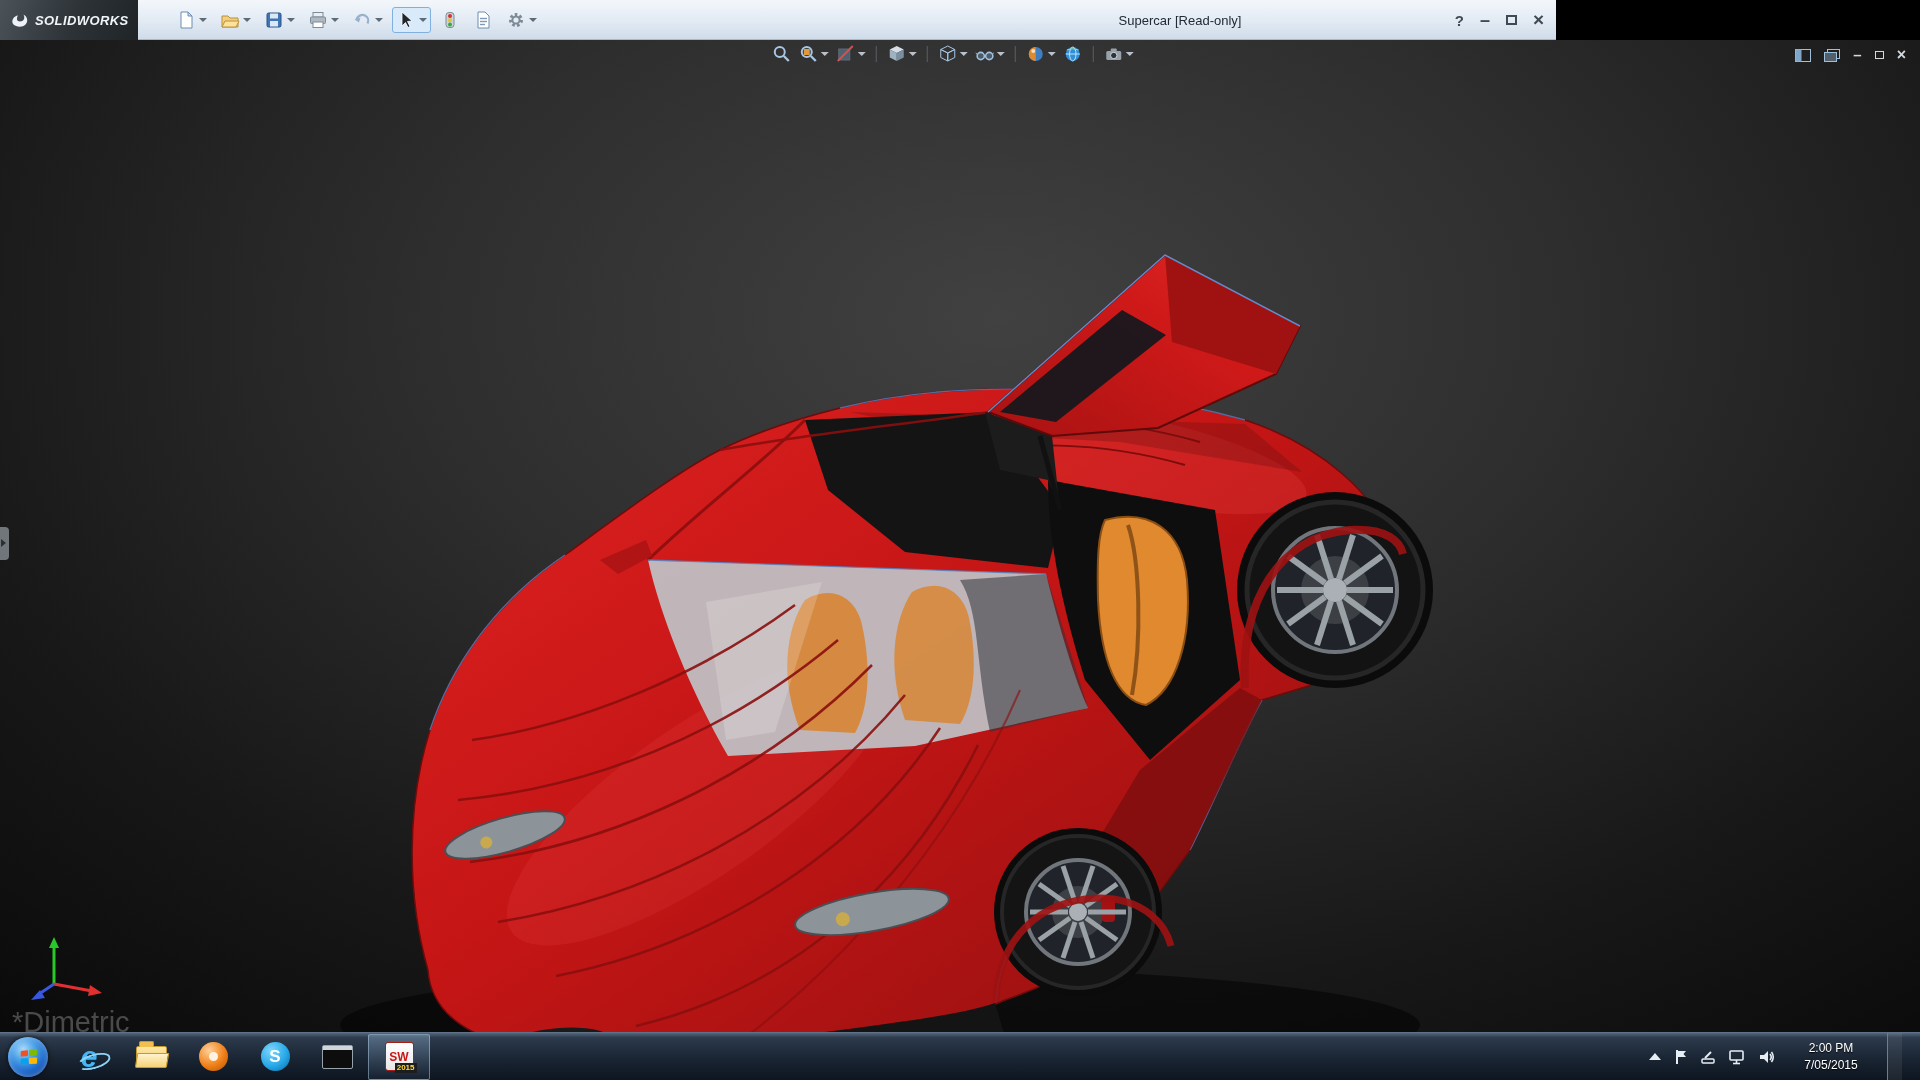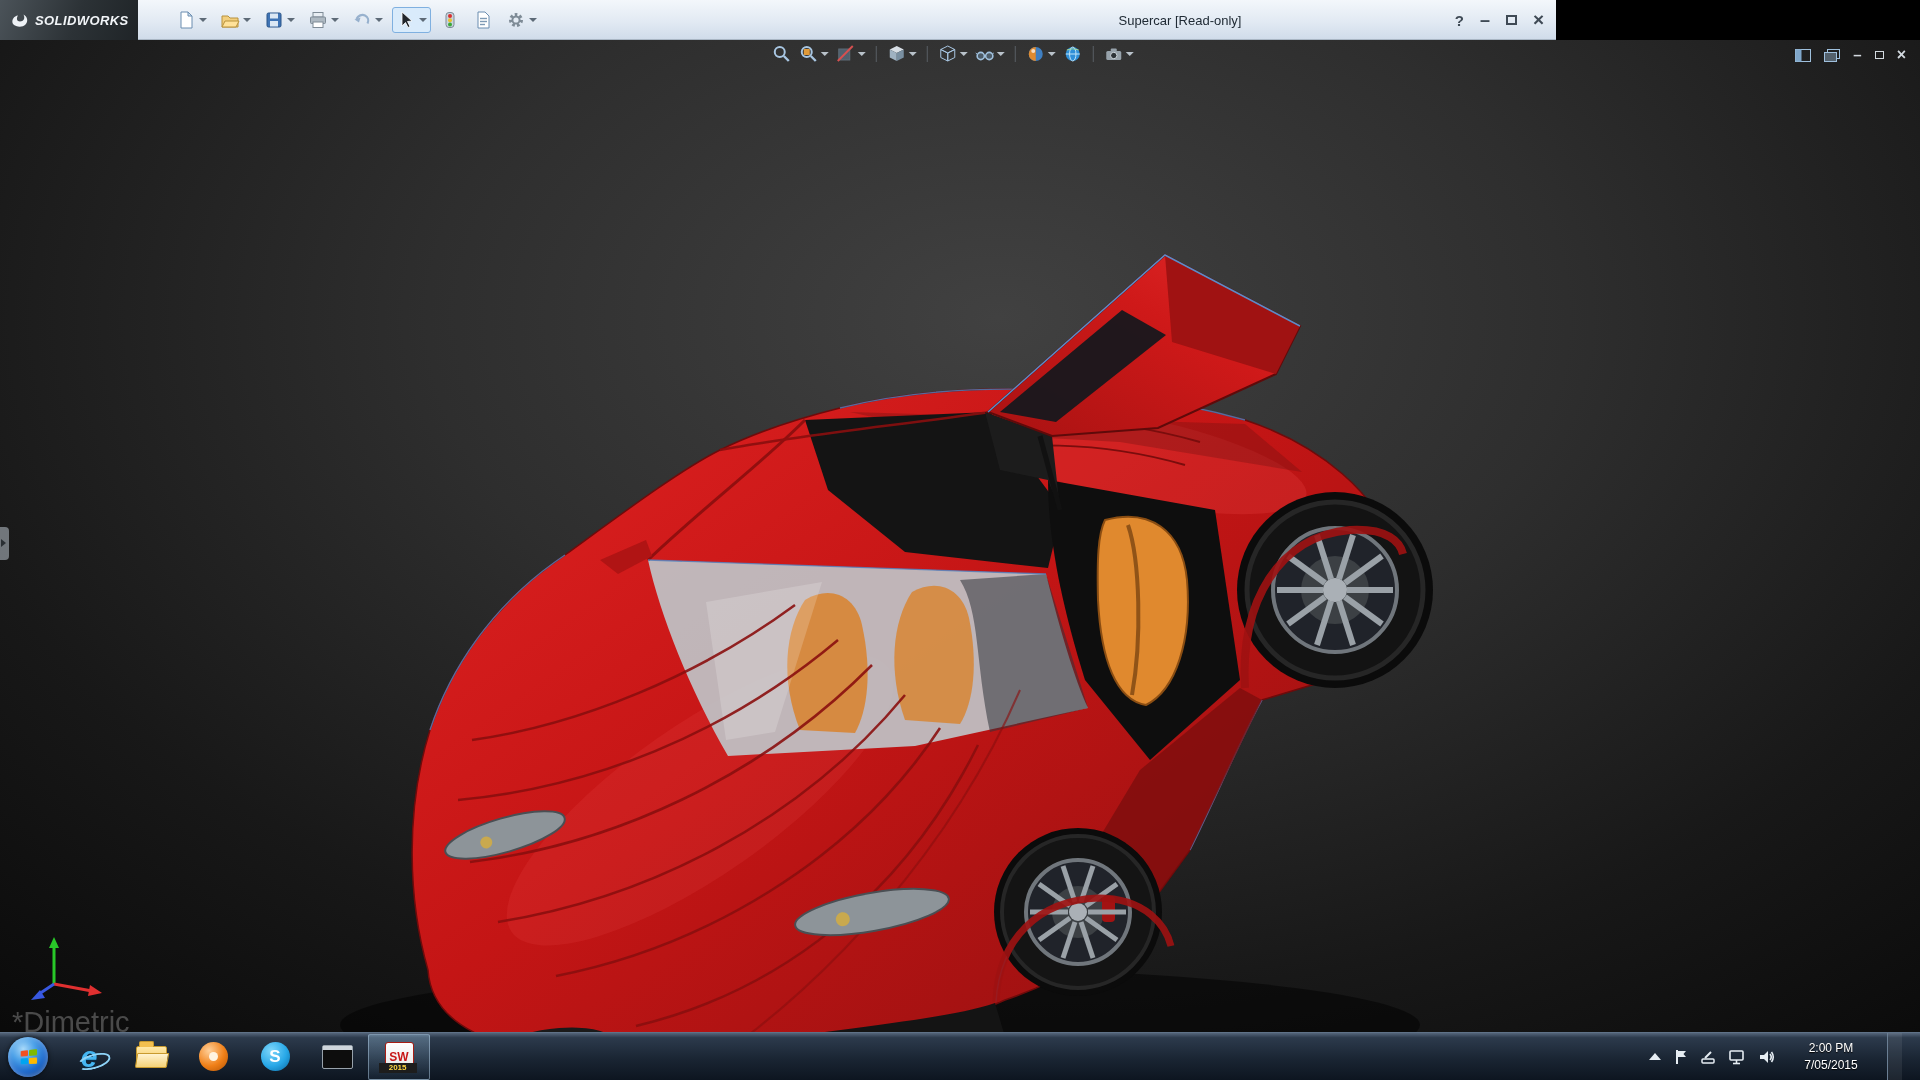--- a/index.html
+++ b/index.html
@@ -90,21 +90,21 @@
   .folder::after { content:""; position:absolute; left:-1px; bottom:-1px; width:30px; height:13px;
     background:linear-gradient(#fff3cf,#f6d278); border:1px solid #c89a2e; border-radius:1px 1px 2px 2px; transform:skewX(-10deg); }
   .media { width:29px; height:29px; border-radius:50%; background:radial-gradient(circle at 35% 30%, #ffd09a, #f08018 55%, #b85605 95%); position:relative; }
   .media::after { content:""; position:absolute; left:10px; top:10px; width:9px; height:9px; border-radius:50%; background:#fff4e2; }
   .skype { width:29px; height:29px; border-radius:50%; background:radial-gradient(circle at 35% 30%, #7fd6fa, #28a8e8 55%, #0c6ea8 95%);
     display:flex; align-items:center; justify-content:center; color:#fff; font-weight:bold; font-size:17px; }
   .cmd { width:31px; height:24px; background:#0d0d0d; border:1px solid #98a2ab; border-radius:2px; position:relative; }
   .cmd::before { content:""; position:absolute; top:0; left:0; right:0; height:4px; background:#cfd6dc; }
   .swicon { position:relative; width:29px; height:29px; background:linear-gradient(#ffffff,#e6e6e6); border:1px solid #a81d14; border-radius:3px;
     display:flex; align-items:center; justify-content:center; color:#c81818; font-weight:bold; font-size:12px; }
-  .sw-badge { position:absolute; right:-4px; bottom:-3px; background:#1d1d1d; color:#ffd840; font-size:8px; font-weight:bold; padding:0 10px; line-height:10px; }
+  .sw-badge { position:absolute; right:-4px; bottom:-3px; background:#1d1d1d; color:#ffd840; font-size:8px; font-weight:bold; padding:0 2px; line-height:10px; }
 
   .tray { margin-left:auto; display:flex; align-items:center; gap:12px; padding-right:18px; }
   .clock { text-align:center; font-size:12px; line-height:1.35; color:#fff; text-shadow:0 1px 1px #000; width:88px; }
   .show-desktop { width:15px; height:48px; border-left:1px solid #6b7f94; background:rgba(255,255,255,.07); }
 </style>
 </head>
 <body>
 
 <div id="app">
 

